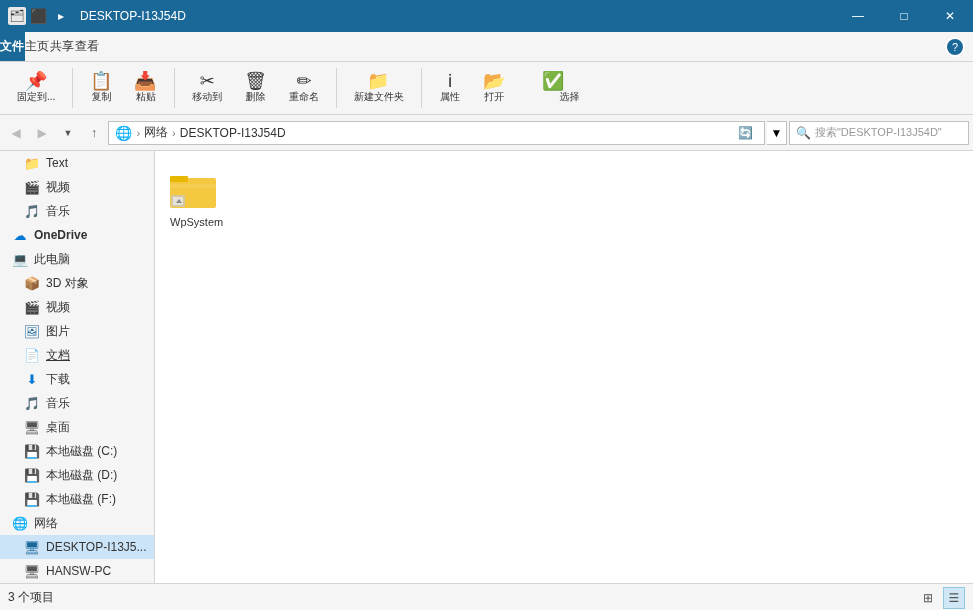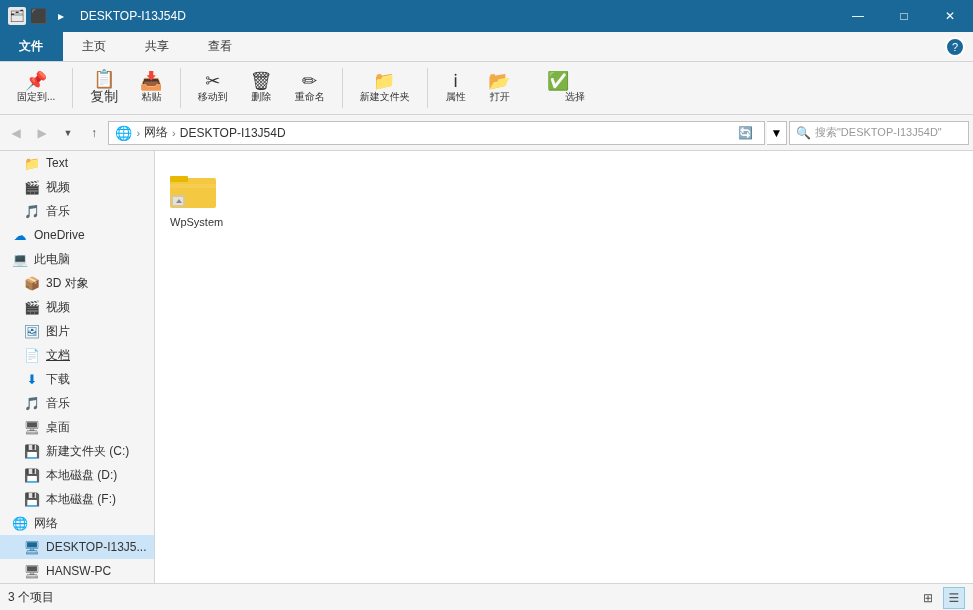--- a/index.html
+++ b/index.html
@@ -64,21 +64,21 @@
       background: #f5f5f5;
       border-bottom: 1px solid #d4d4d4;
     }
     #ribbon-tabs {
       display: flex;
       height: 30px;
       background: #f5f5f5;
       border-bottom: 1px solid #d4d4d4;
     }
     .ribbon-tab {
-      padding: 0 19px;
+      padding: 0 0;
       display: flex; align-items: center;
       font-size: 12px;
       color: #333;
       cursor: pointer;
       border-right: 1px solid transparent;
     }
     .ribbon-tab:first-child {
       background: #1a6898;
       color: white;
       font-weight: bold;
@@ -329,21 +329,21 @@
     </div>
   </div>
   <div id="ribbon-content">
     <div class="ribbon-btn">
       <div class="ribbon-btn-icon">📌</div>
       <span style="font-size:10px;">固定到...</span>
     </div>
     <div class="ribbon-separator"></div>
     <div class="ribbon-btn">
       <div class="ribbon-btn-icon">📋</div>
-      <span style="font-size:14px;">复制</span>
+      <span style="font-size:10px;">复制</span>
     </div>
     <div class="ribbon-btn">
       <div class="ribbon-btn-icon">📥</div>
       <span style="font-size:10px;">粘贴</span>
     </div>
     <div class="ribbon-separator"></div>
     <div class="ribbon-btn">
       <div class="ribbon-btn-icon">✂</div>
       <span style="font-size:10px;">移动到</span>
     </div>
@@ -411,21 +411,21 @@
       <div class="sidebar-item indented">
         <span class="sidebar-icon" style="color: rgb(26, 104, 152);">🎬</span>
         <span style="overflow: hidden; text-overflow: ellipsis; white-space: nowrap;">视频</span>
       </div>
       <div class="sidebar-item indented">
         <span class="sidebar-icon" style="color: rgb(26, 104, 152);">🎵</span>
         <span style="overflow: hidden; text-overflow: ellipsis; white-space: nowrap;">音乐</span>
       </div>
       <div class="sidebar-item">
         <span class="sidebar-icon" style="color: rgb(0, 120, 212);">☁</span>
-        <span style="overflow: hidden; text-overflow: ellipsis; white-space: nowrap;">OneDrive</span>
+        <span style="overflow: hidden; text-overflow: ellipsis; white-space: nowrap; font-weight: bold;">OneDrive</span>
       </div>
       <div class="sidebar-item">
         <span class="sidebar-icon" style="color: rgb(85, 85, 85);">💻</span>
         <span style="overflow: hidden; text-overflow: ellipsis; white-space: nowrap;">此电脑</span>
       </div>
       <div class="sidebar-item indented">
         <span class="sidebar-icon" style="color: rgb(139, 105, 20);">📦</span>
         <span style="overflow: hidden; text-overflow: ellipsis; white-space: nowrap;">3D 对象</span>
       </div>
       <div class="sidebar-item indented">
@@ -447,21 +447,21 @@
       <div class="sidebar-item indented">
         <span class="sidebar-icon" style="color: rgb(26, 104, 152);">🎵</span>
         <span style="overflow: hidden; text-overflow: ellipsis; white-space: nowrap;">音乐</span>
       </div>
       <div class="sidebar-item indented">
         <span class="sidebar-icon" style="color: rgb(85, 85, 85);">🖥</span>
         <span style="overflow: hidden; text-overflow: ellipsis; white-space: nowrap;">桌面</span>
       </div>
       <div class="sidebar-item indented">
         <span class="sidebar-icon" style="color: rgb(85, 85, 85);">💾</span>
-        <span style="overflow: hidden; text-overflow: ellipsis; white-space: nowrap;">新建文件夹 (C:)</span>
+        <span style="overflow: hidden; text-overflow: ellipsis; white-space: nowrap;">本地磁盘 (C:)</span>
       </div>
       <div class="sidebar-item indented">
         <span class="sidebar-icon" style="color: rgb(85, 85, 85);">💾</span>
         <span style="overflow: hidden; text-overflow: ellipsis; white-space: nowrap;">本地磁盘 (D:)</span>
       </div>
       <div class="sidebar-item indented">
         <span class="sidebar-icon" style="color: rgb(85, 85, 85);">💾</span>
         <span style="overflow: hidden; text-overflow: ellipsis; white-space: nowrap;">本地磁盘 (F:)</span>
       </div>
       <div class="sidebar-item">

